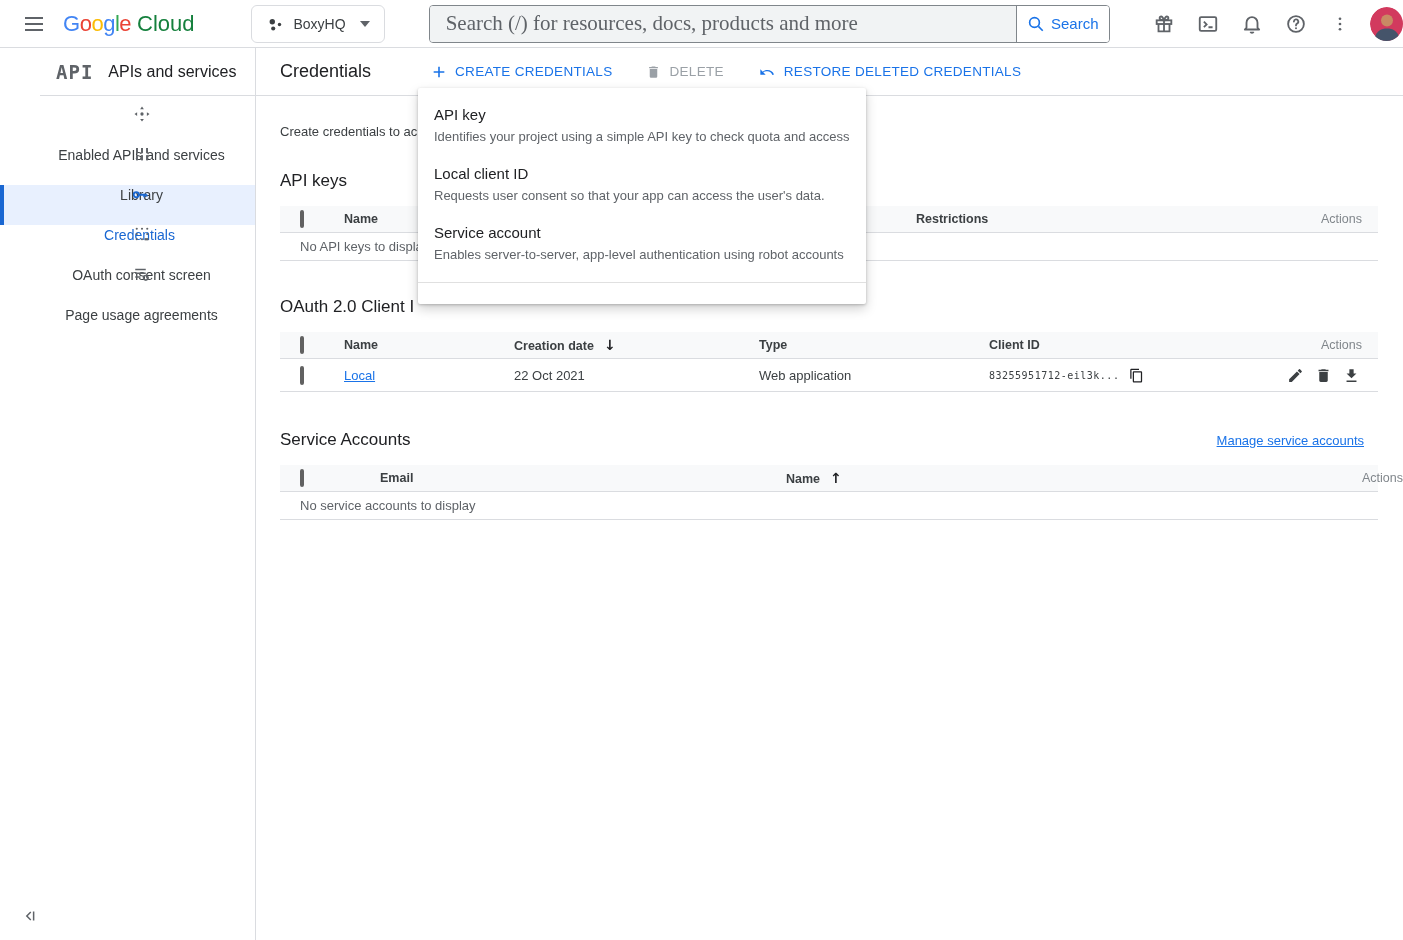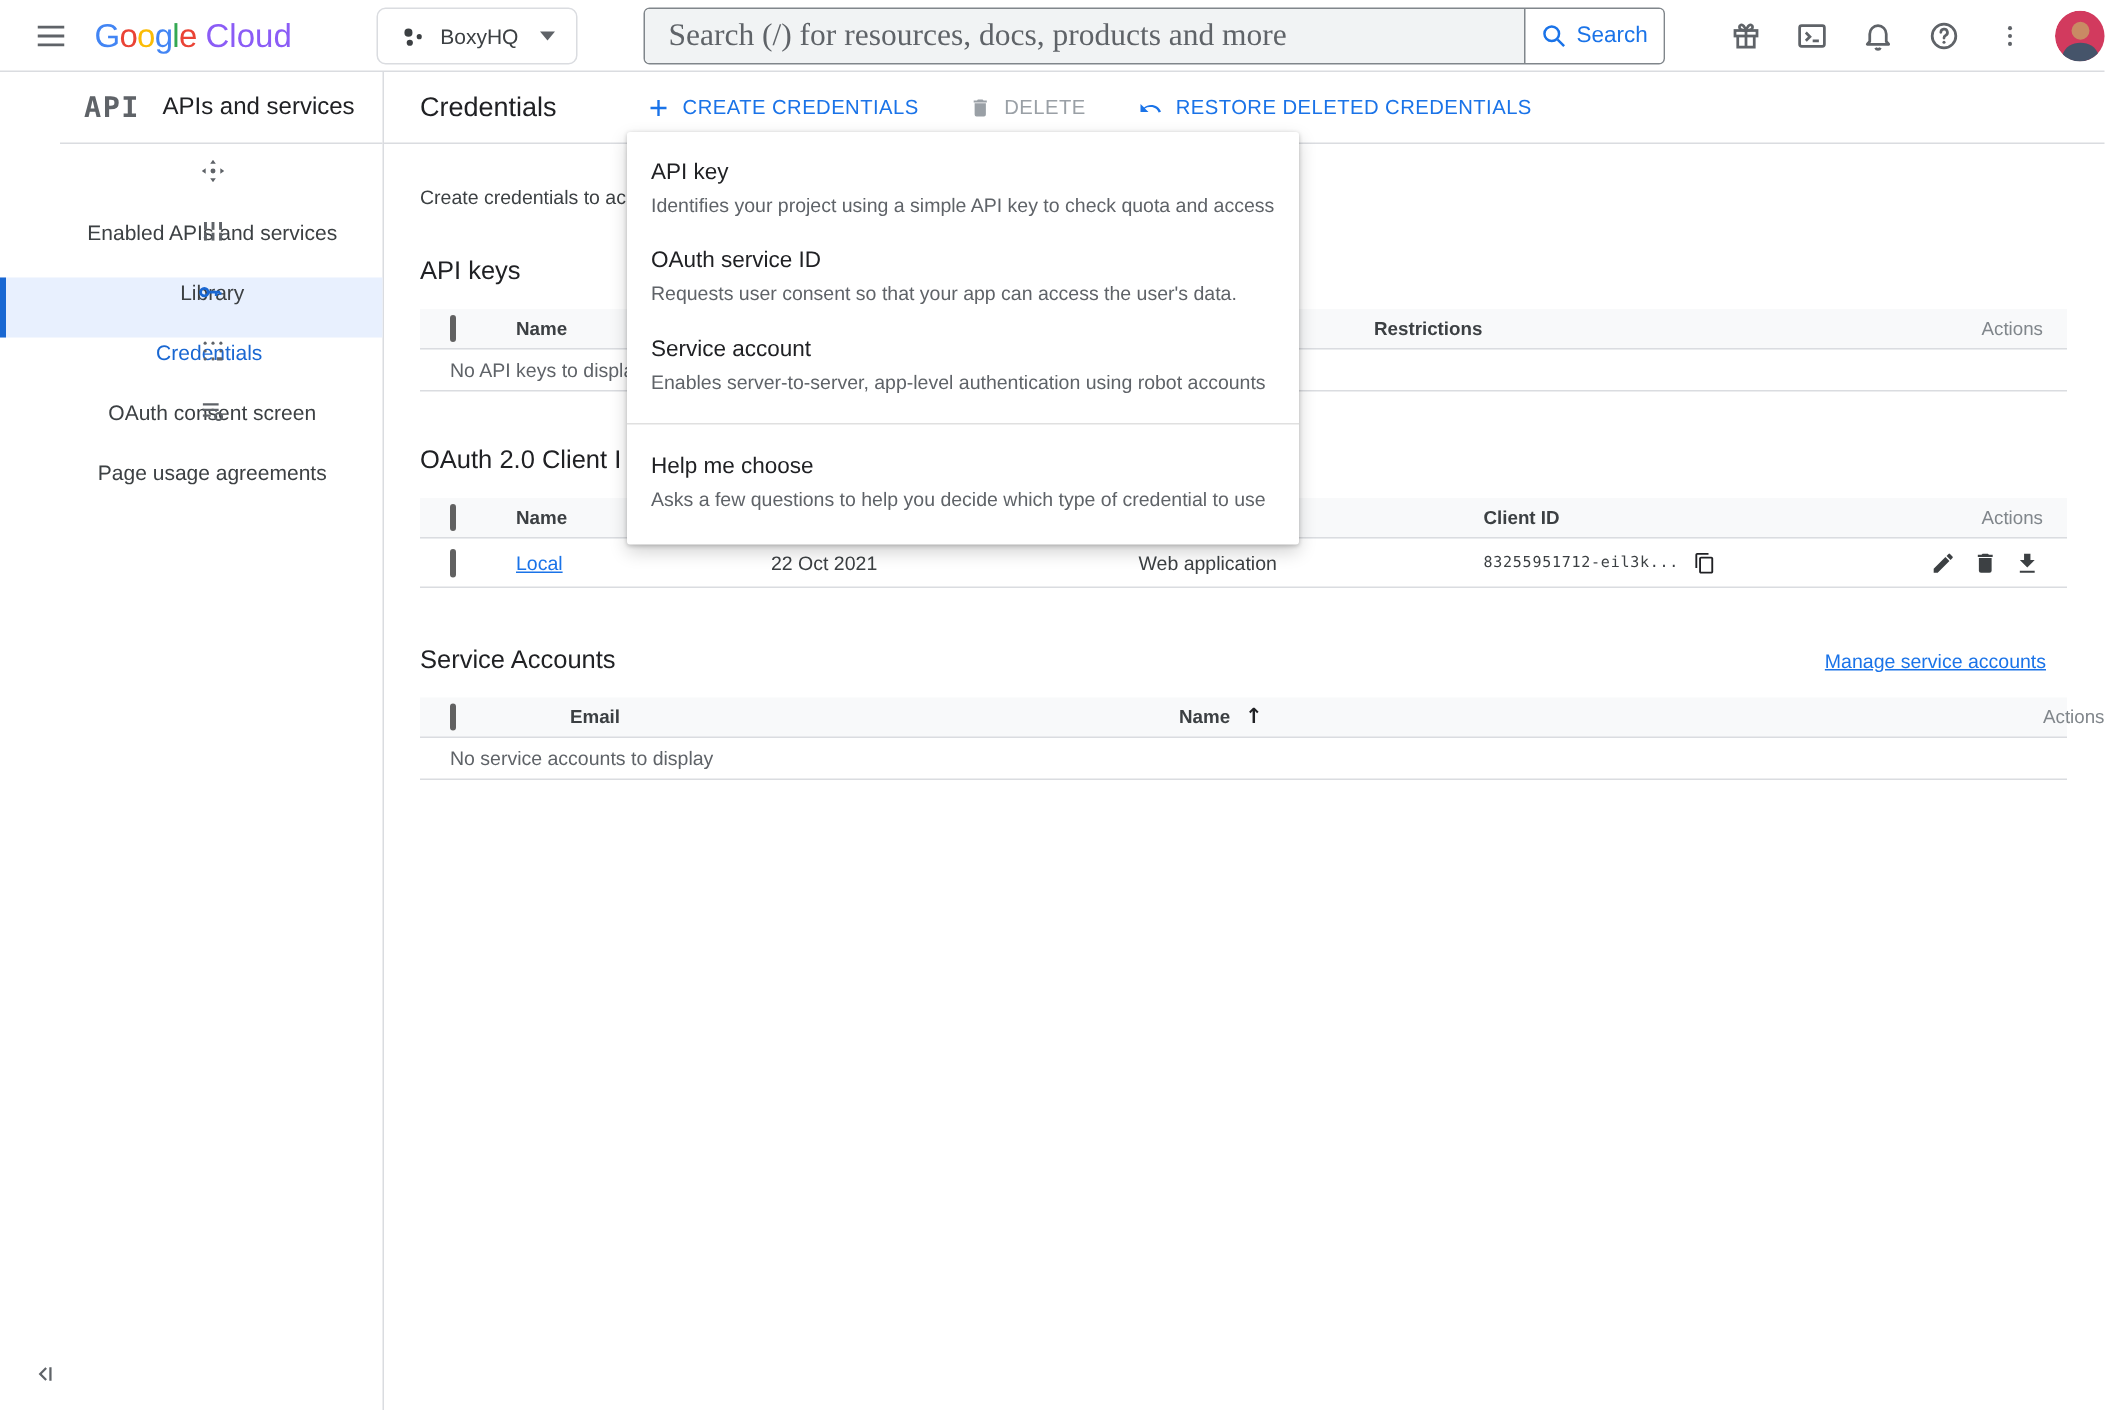--- a/index.html
+++ b/index.html
@@ -6,21 +6,21 @@
   html,body { width:1403px; height:940px; background:#fff; overflow:hidden;
               font-family:"Liberation Sans","DejaVu Sans",sans-serif; color:#202124; }
 
   
   .topbar { position:absolute; top:0; left:0; width:1403px; height:48px;
             border-bottom:1px solid #dadce0; display:flex; align-items:center; background:#fff; z-index:50; }
   .hamburger { width:44px; height:44px; margin-left:12px; display:flex; align-items:center; justify-content:center; cursor:pointer; }
   .logo { display:flex; align-items:baseline; font-size:22px; margin-left:8px; letter-spacing:-0.5px; }
   .logo span { font-weight:400; }
   .lg-b { color:#4285F4; } .lg-r { color:#EA4335; } .lg-y { color:#FBBC05; } .lg-g { color:#34A853; }
-  .lg-cloud { color:#8b5cf6; margin-left:6px; letter-spacing:0; }
+  .lg-cloud { color:#15803d; margin-left:6px; letter-spacing:0; }
   .proj-btn { margin-left:56px; height:38px; border:1px solid #dadce0; border-radius:6px;
               display:flex; align-items:center; padding:0 14px; gap:10px; cursor:pointer; background:#fff; }
   .proj-name { font-size:14px; color:#3c4043; }
   .caret { width:0; height:0; border-left:5px solid transparent; border-right:5px solid transparent; border-top:6px solid #5f6368; margin-left:4px; }
   .searchwrap { margin-left:44px; width:697px; height:38px; border:1px solid #80868b; border-radius:4px;
                 display:flex; overflow:hidden; }
   .searchinput { flex:1; background:#f1f3f4; border:none; outline:none; font-size:21px; color:#3c4043;
                  padding:0 16px; font-family:Liberation Serif, serif; }
   .searchinput::placeholder { color:#5f6368; }
   .searchbtn { width:93px; background:#fff; border:none; border-left:1px solid #80868b; display:flex;
@@ -332,25 +332,21 @@
     </div>
   </div>
 </div>
 
 <div class="dropdown">
   <div class="dd-item">
     <div class="dd-title">API key</div>
     <div class="dd-desc">Identifies your project using a simple API key to check quota and access</div>
   </div>
   <div class="dd-item">
-    <div class="dd-title">OAuth service ID</div>
+    <div class="dd-title">Local client ID</div>
     <div class="dd-desc">Requests user consent so that your app can access the user's data.</div>
   </div>
   <div class="dd-item">
     <div class="dd-title">Service account</div>
     <div class="dd-desc">Enables server-to-server, app-level authentication using robot accounts</div>
   </div>
   <div class="dd-div"></div>
-  <div class="dd-item">
-    <div class="dd-title">Help me choose</div>
-    <div class="dd-desc">Asks a few questions to help you decide which type of credential to use</div>
-  </div>
 </div>
 
 </body></html>

